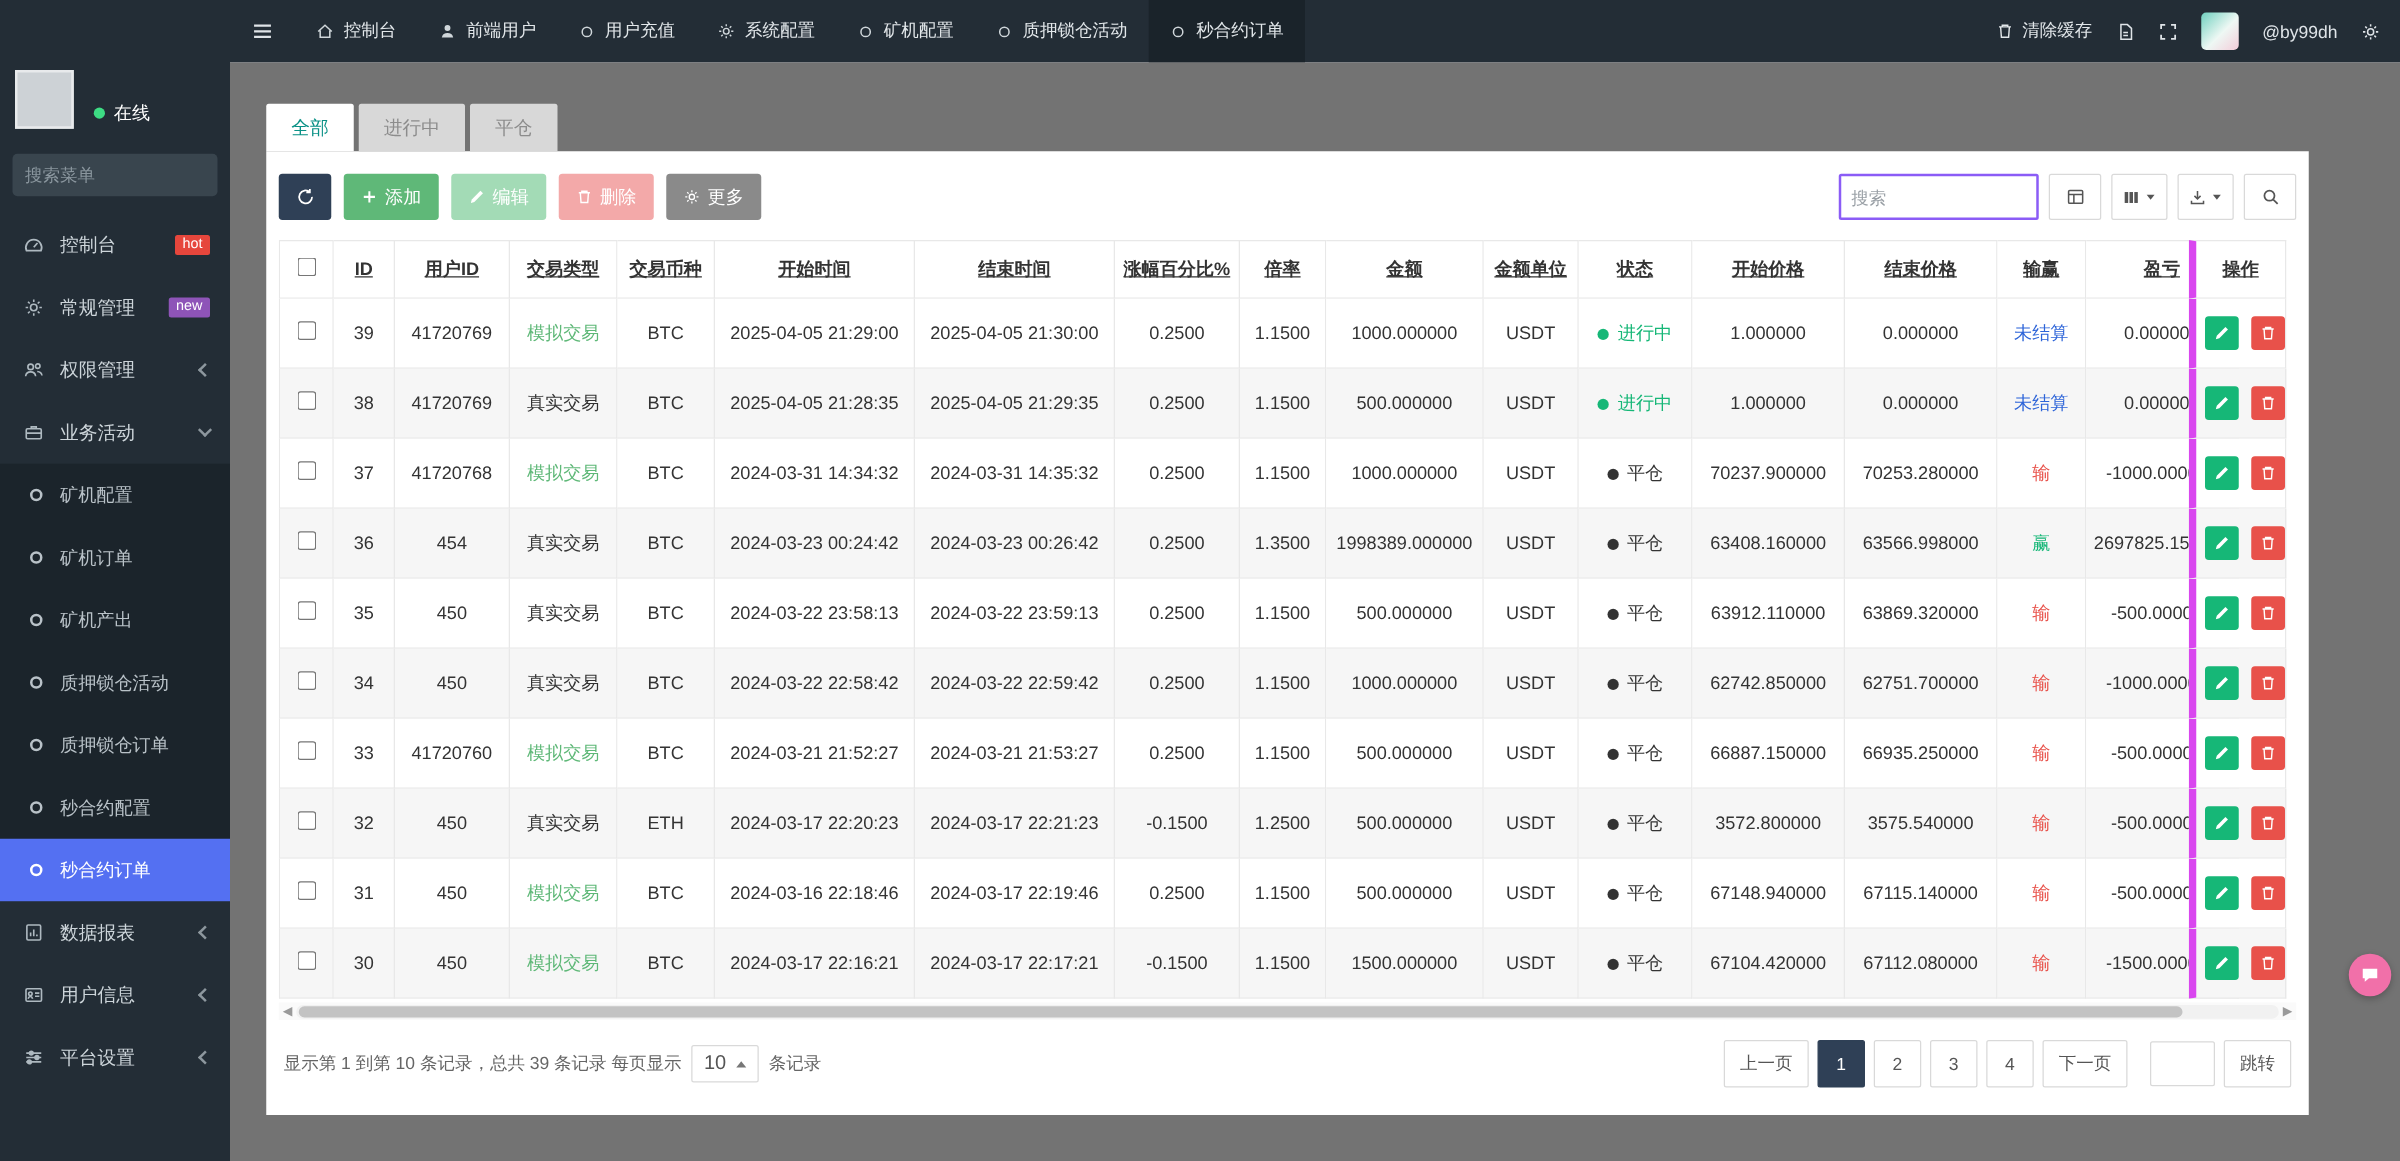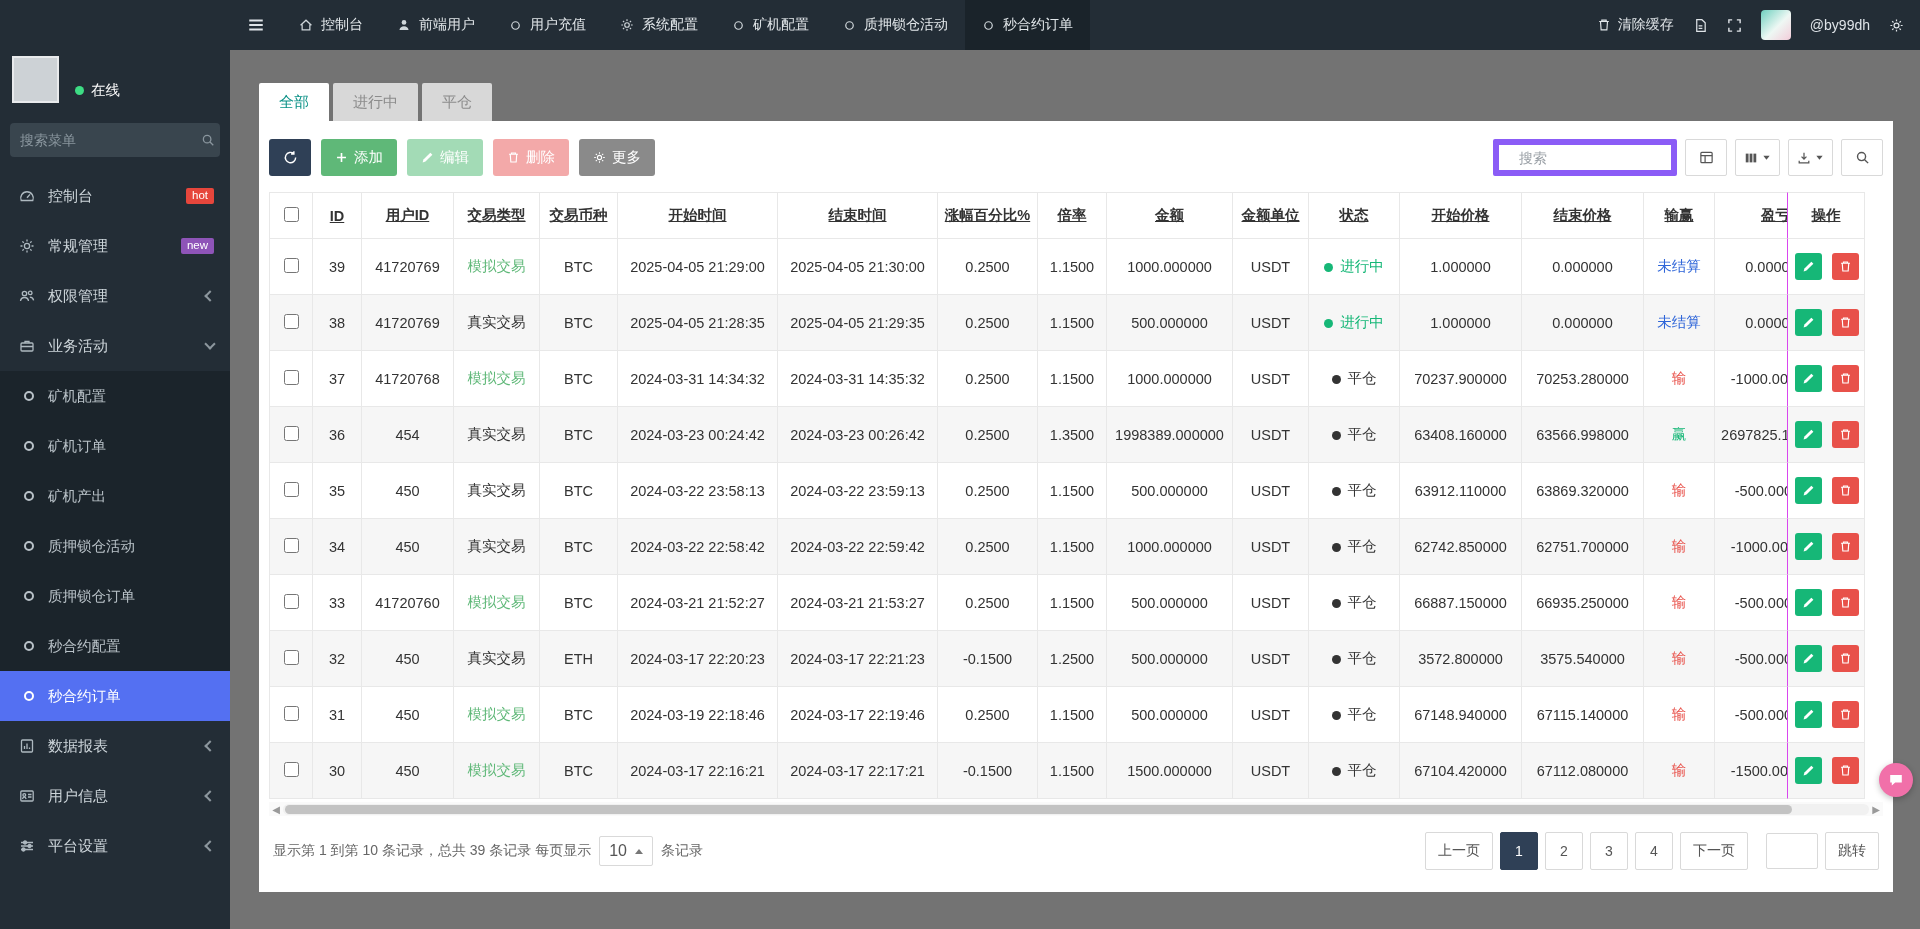--- a/index.html
+++ b/index.html
@@ -4,21 +4,21 @@
 <style>
   * { box-sizing: border-box; margin: 0; padding: 0; }
   html,body { width:1920px; height:929px; overflow:hidden; }
   body {
     font-family: "Liberation Sans","DejaVu Sans",sans-serif;
     background:#f2f2f2; color:#333; position:relative; font-size:15px;
   }
   .app { display:flex; height:100%; }
 
   
-  .sidebar { width:230px; flex-shrink:0; background:#232d36; color:#c8d0d6; display:flex; flex-direction:column; }
+  .sidebar { width:184px; flex-shrink:0; background:#232d36; color:#c8d0d6; display:flex; flex-direction:column; }
   .user-panel { display:flex; align-items:flex-end; gap:16px; padding:56px 14px 18px 12px; }
   .user-avatar { width:47px; height:47px; background:#cdd2d6; border:2px solid #e8eaec; }
   .online { display:flex; align-items:center; gap:7px; color:#fff; font-size:14.5px; padding-bottom:3px; }
   .online .dot { width:9px; height:9px; border-radius:50%; background:#3ddc84; }
   .side-search { margin:2px 10px 14px; background:#39454e; border-radius:4px; height:34px; display:flex; align-items:center; padding:0 10px; }
   .side-search input { flex:1; background:transparent; border:none; outline:none; color:#cfd6da; font-size:14px; font-family:inherit; }
   .side-search input::placeholder { color:#8a969e; }
   .side-search .sicon { color:#8a969e; display:flex; }
   .side-item { height:50px; display:flex; align-items:center; gap:12px; padding:0 16px 0 18px; font-size:15px; cursor:pointer; color:#cdd5da; }
   .mi { width:18px; display:flex; justify-content:center; color:#aeb9c0; flex-shrink:0; }
@@ -59,21 +59,21 @@
   
   .toolbar { display:flex; align-items:center; margin-bottom:16px; }
   .btn { height:37px; border:none; border-radius:3px; color:#fff; display:inline-flex; align-items:center; gap:6px; padding:0 14px; font-size:14.5px; margin-right:10px; cursor:pointer; font-family:inherit; }
   .btn svg { flex-shrink:0; }
   .btn-refresh { background:#2f4056; width:42px; justify-content:center; padding:0; }
   .btn-add { background:#5fb878; }
   .btn-edit { background:#a3dbb6; }
   .btn-del { background:#f3a9a9; }
   .btn-more { background:#8a8a8a; }
   .toolbar-right { margin-left:auto; display:flex; align-items:center; gap:8px; }
-  .tool-search { width:184px; height:37px; border:6px solid #8b5cf6; border-radius:2px; padding:0 20px; font-size:14px; outline:none; font-family:inherit; color:#333; }
+  .tool-search { width:160px; height:37px; border:2px solid #8b5cf6; border-radius:2px; padding:0 8px; font-size:14px; outline:none; font-family:inherit; color:#333; }
   .tool-search::placeholder { color:#9aa0a6; }
   .icon-btn { height:37px; min-width:42px; border:1px solid #d9d9d9; background:#fff; border-radius:2px; display:inline-flex; align-items:center; justify-content:center; gap:4px; color:#555; cursor:pointer; padding:0 8px; }
 
   
   .table-viewport { overflow:hidden; }
   table { width:1646px; table-layout:fixed; border-collapse:separate; border-spacing:0; font-size:14.5px; color:#333; }
   th,td { border-right:1px solid #e8e8e8; border-bottom:1px solid #e8e8e8; text-align:center; white-space:nowrap; overflow:hidden; padding:13px 4px; background:#fff; }
   th { font-weight:bold; border-top:1px solid #e8e8e8; font-size:14.5px;text-decoration:underline; }
   th:first-child, td:first-child { border-left:1px solid #e8e8e8; }
   tr.stripe td { background:#f6f6f6; }
@@ -81,21 +81,21 @@
   input[type="checkbox"] { width:15px; height:15px; cursor:pointer; }
   .type-sim { color:#5fb878; }
   .type-real { color:#333; }
   .st .sdot { display:inline-block; width:9px; height:9px; border-radius:50%; background:#333; margin-right:7px; vertical-align:middle; }
   .st-running { color:#16b777; }
   .st-running .sdot { background:#16b777; }
   .st-closed { color:#333; }
   .wl-pending { color:#2d64d8; }
   .wl-lose { color:#e8514a; }
   .wl-win { color:#16b777; }
-  th.op, td.op { position:sticky; right:18px; z-index:3; border-left:1px solid #d946ef; }
+  th.op, td.op { position:sticky; right:8px; z-index:3; border-left:6px solid #d946ef; }
   .opb { width:27px; height:27px; border:none; border-radius:3px; color:#fff; display:inline-flex; align-items:center; justify-content:center; cursor:pointer; margin:0 3px; }
   .op-edit { background:#16b777; }
   .op-del { background:#e8514a; }
 
   
   .hscroll { height:14px; margin-top:3px; position:relative; background:#fafafa; display:flex; align-items:center; }
   .harrow { width:14px; display:flex; align-items:center; justify-content:center; color:#9a9a9a; font-size:10px; }
   .htrack { flex:1; height:11px; position:relative; background:#f1f1f1; border-radius:6px; }
   .hthumb { position:absolute; left:2px; top:1px; height:9px; width:95%; background:#c3c3c3; border-radius:5px; cursor:pointer; }
 
@@ -700,21 +700,21 @@
                         </svg>
                       </button>
     </td>
   </tr>
                   <tr>
     <td><input type="checkbox" style=""></td>
     <td>31</td>
     <td>450</td>
     <td class="type-sim">模拟交易</td>
     <td>BTC</td>
-    <td>2024-03-19 22:18:46</td>
+    <td>2024-03-16 22:18:46</td>
     <td>2024-03-17 22:19:46</td>
     <td>0.2500</td>
     <td>1.1500</td>
     <td>500.000000</td>
     <td>USDT</td>
     <td class="st st-closed"><span class="sdot"></span><span>平仓</span></td>
     <td>67148.940000</td>
     <td>67115.140000</td>
     <td class="wl-lose">输</td>
     <td>-500.000000</td>

